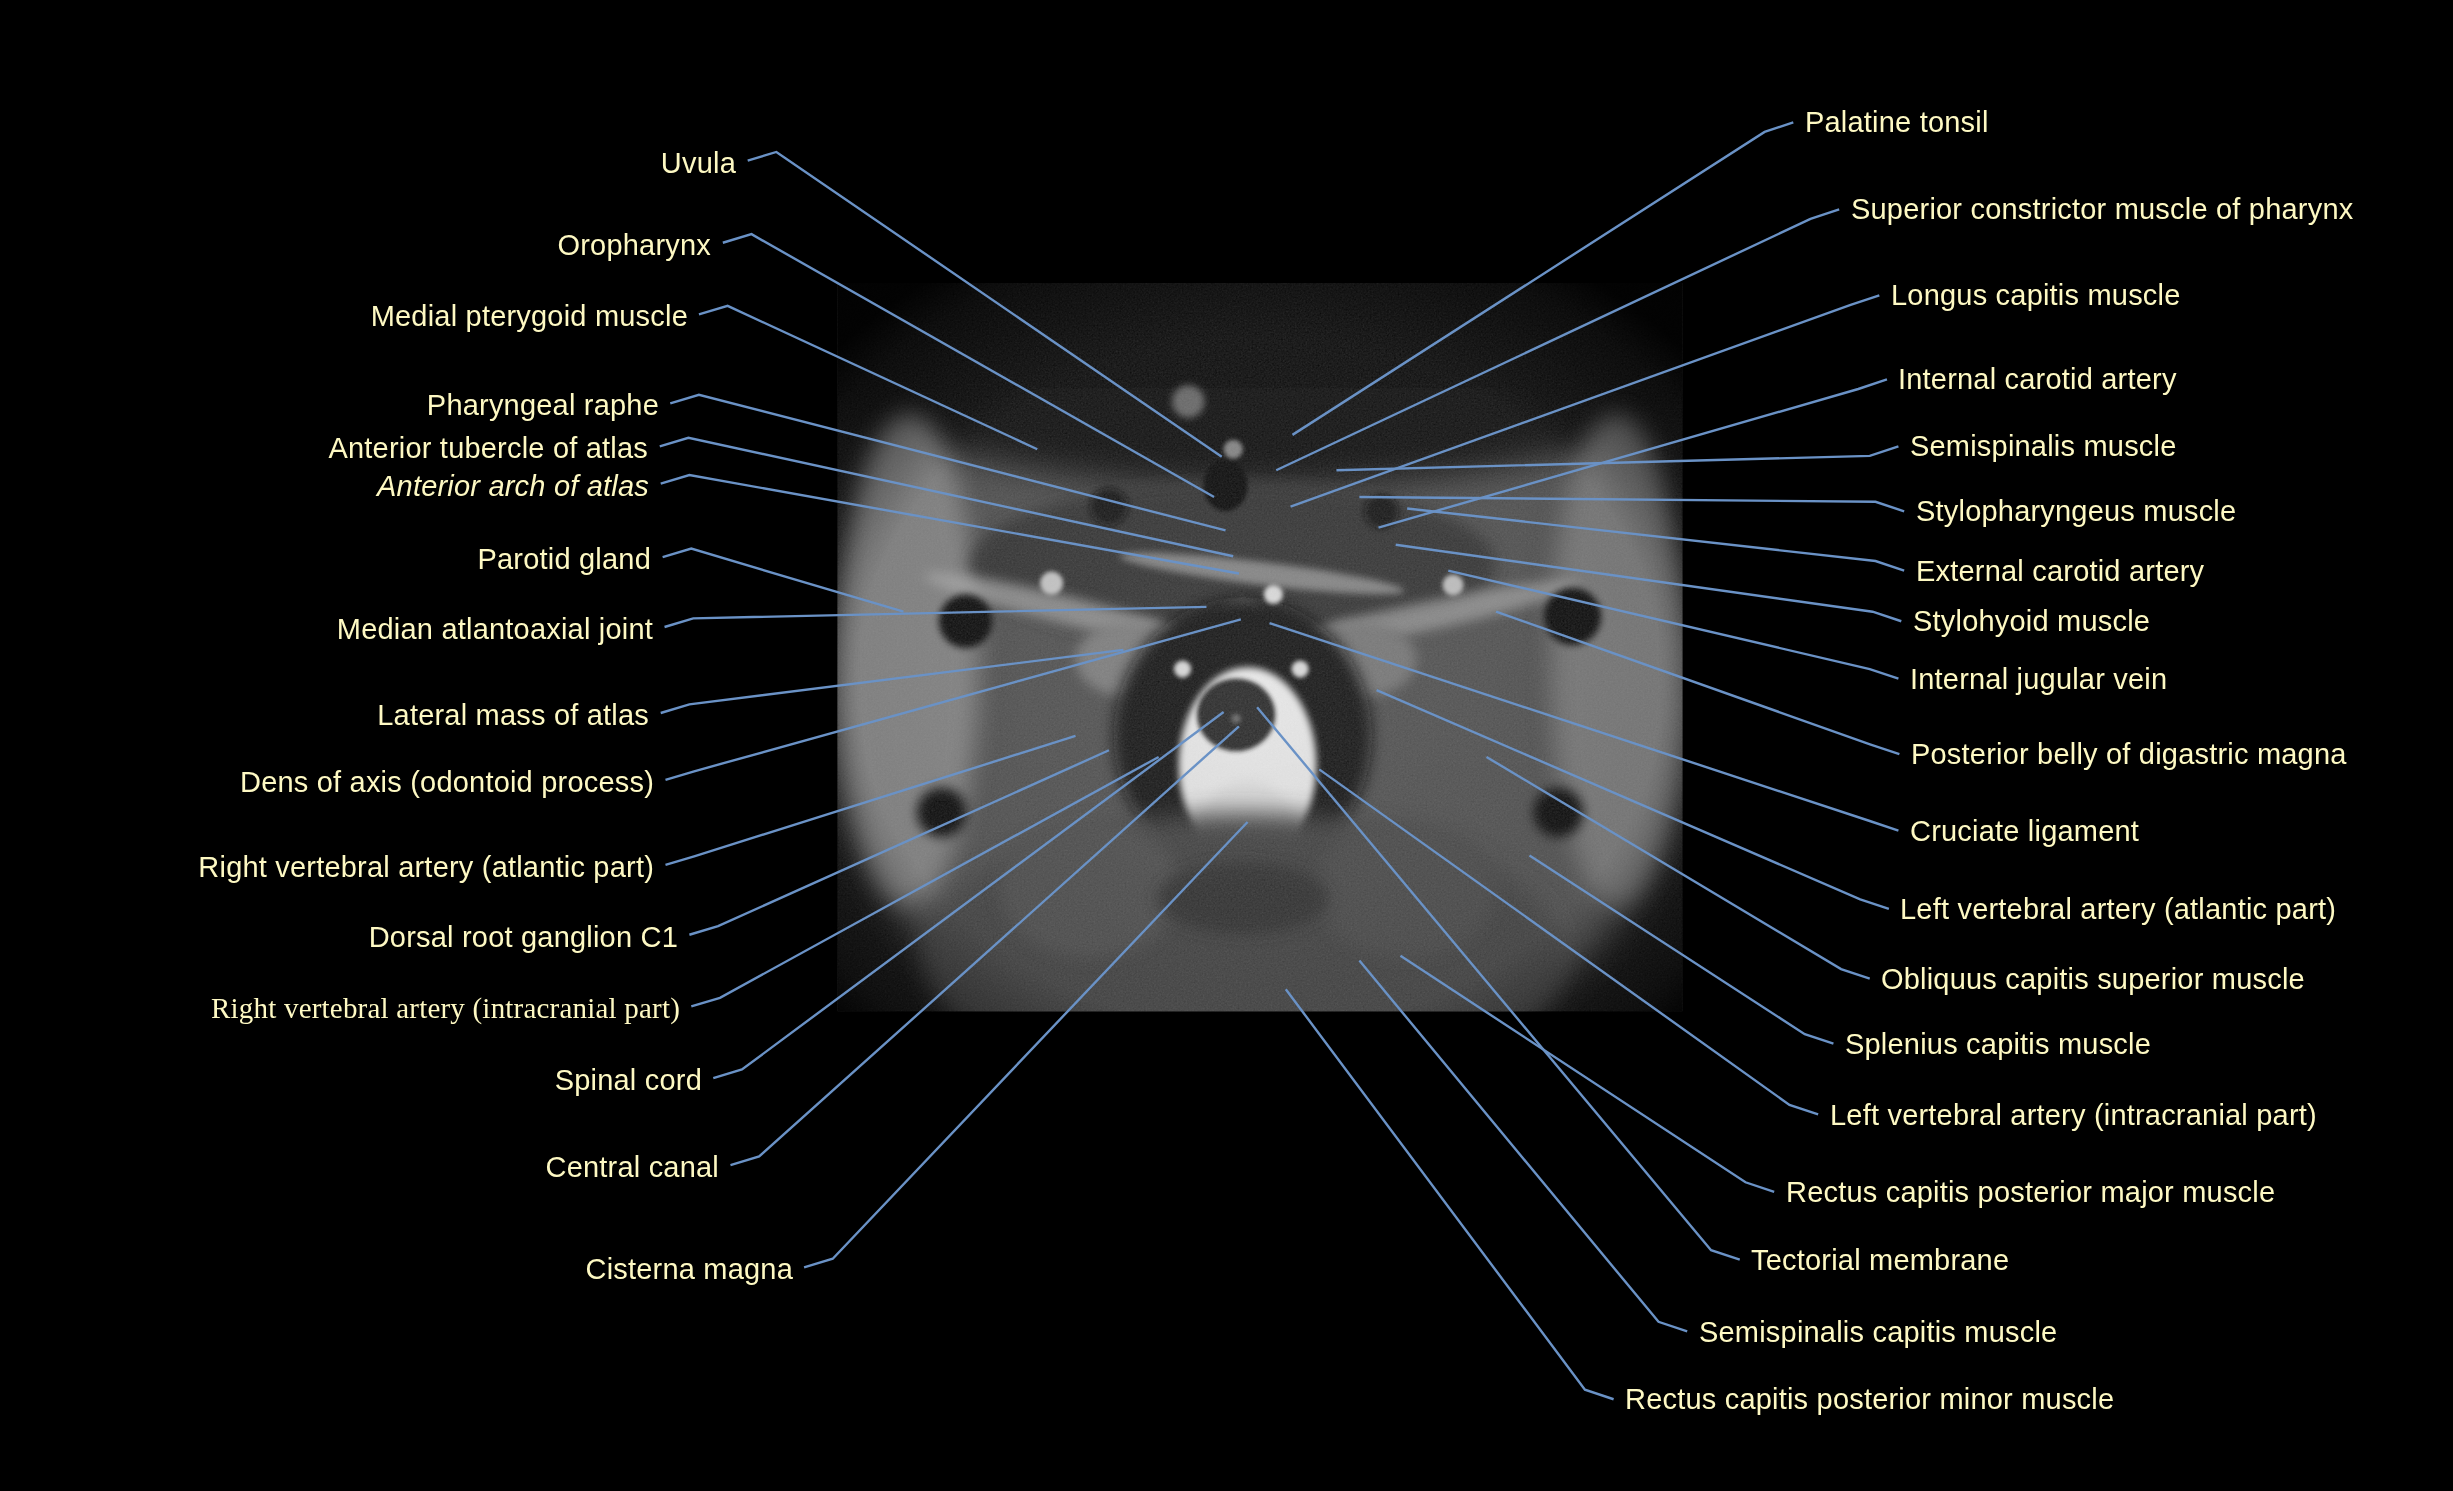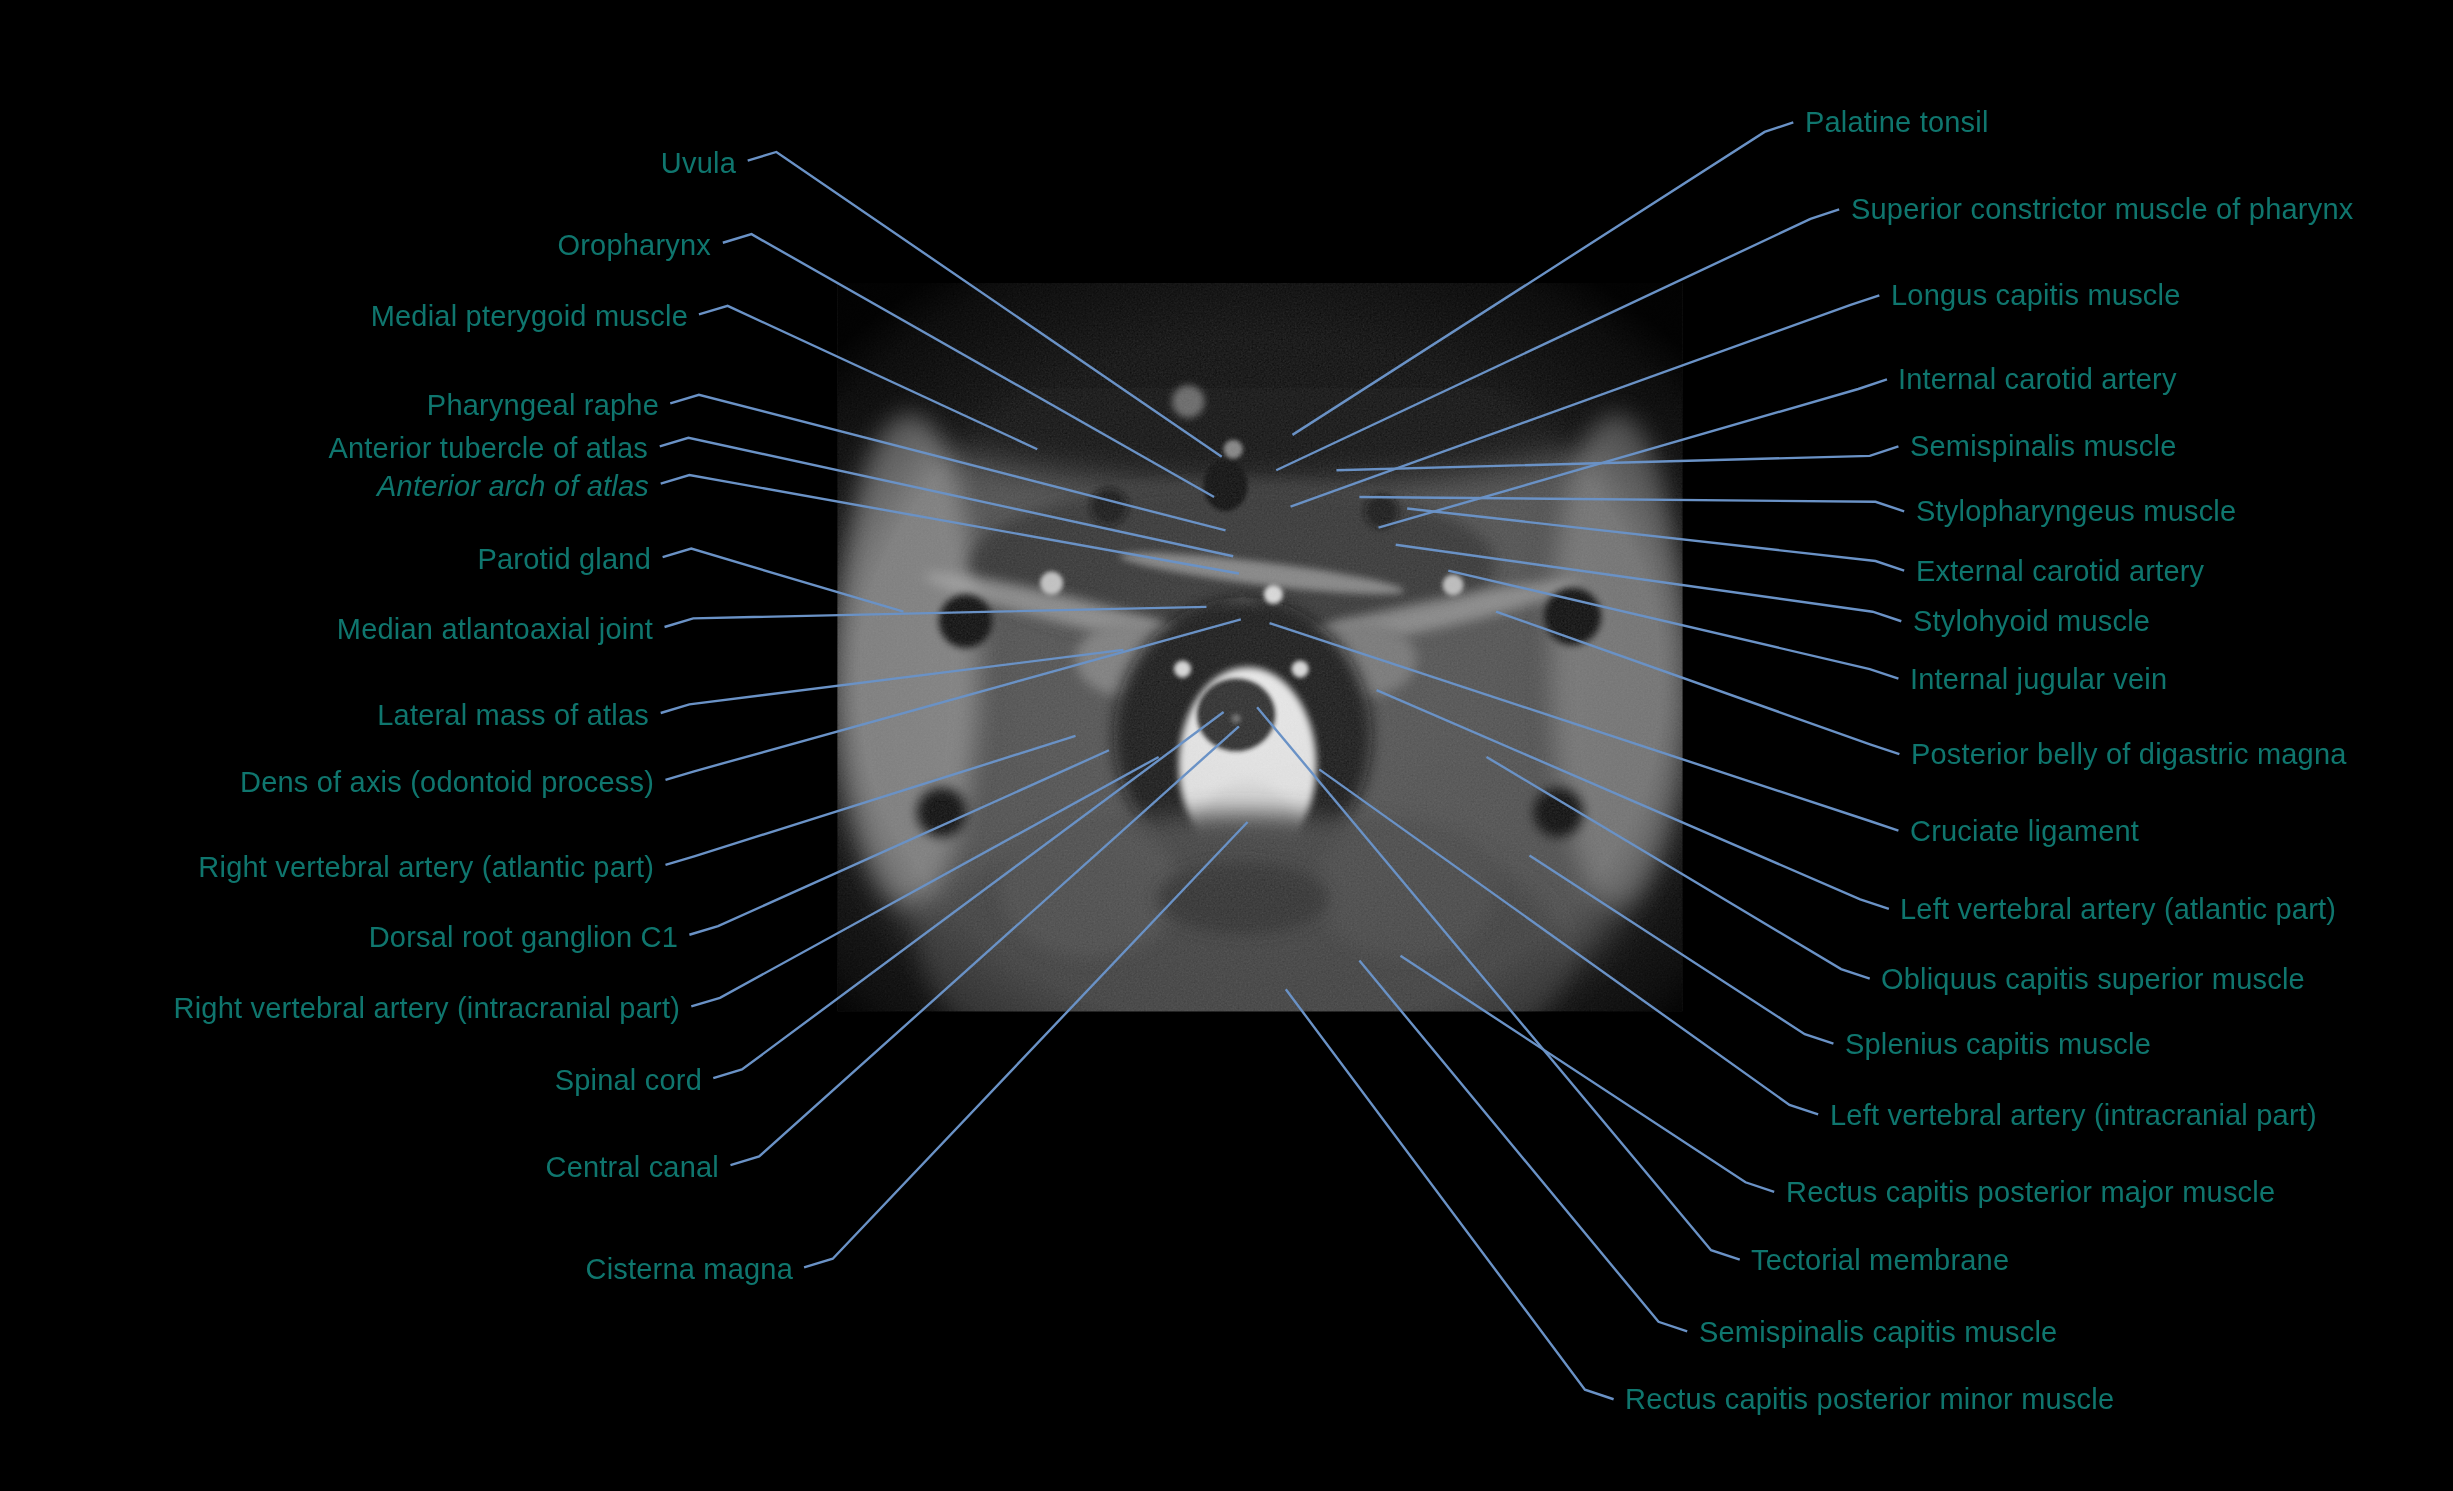--- a/index.html
+++ b/index.html
@@ -1,19 +1,19 @@
 <!DOCTYPE html>
 <html><head>
 <meta charset="utf-8">
 <style>
   html,body{margin:0;padding:0;background:#000;}
   #canvas{position:relative;width:2454px;height:1491px;background:#000;overflow:hidden;
           font-family:"Liberation Sans",sans-serif;}
   #scene{position:absolute;left:0;top:0;}
-  .label{position:absolute;color:#0f766e;font-size:29px;line-height:34px;white-space:nowrap;
+  .label{position:absolute;color:#fef9c3;font-size:29px;line-height:34px;white-space:nowrap;
          transform:translateY(-50%);letter-spacing:0.2px;}
   .label.left{text-align:right;}
   .label.right{text-align:left;}
 </style>
 </head>
 <body>
 
 <div id="canvas">
 
   <svg id="scene" width="2454" height="1491" viewBox="0 0 2567 1560">
@@ -153,21 +153,21 @@
       <div class="label left" style="top: 316px; right: 1766px;">Medial pterygoid muscle</div>
       <div class="label left" style="top: 405px; right: 1795px; margin-left: 19px;">Pharyngeal raphe</div>
       <div class="label left" style="top: 448px; right: 1806px;">Anterior tubercle of atlas</div>
       <div class="label left" style="top: 486px; right: 1805px; font-style: italic;">Anterior arch of atlas</div>
       <div class="label left" style="top: 559px; right: 1803px;">Parotid gland</div>
       <div class="label left" style="top: 629px; right: 1801px;">Median atlantoaxial joint</div>
       <div class="label left" style="top: 715px; right: 1805px;">Lateral mass of atlas</div>
       <div class="label left" style="top: 782px; right: 1800px;">Dens of axis (odontoid process)</div>
       <div class="label left" style="top: 867px; right: 1800px;">Right vertebral artery (atlantic part)</div>
       <div class="label left" style="top: 937px; right: 1776px;">Dorsal root ganglion C1</div>
-      <div class="label left" style="top: 1008px; right: 1774px;">Right vertebral artery (intracranial part)</div>
+      <div class="label left" style="top: 1008px; right: 1774px; font-family: Liberation Serif, serif;">Right vertebral artery (intracranial part)</div>
       <div class="label left" style="top: 1080px; right: 1752px;">Spinal cord</div>
       <div class="label left" style="top: 1167px; right: 1735px;">Central canal</div>
       <div class="label left" style="top: 1269px; right: 1661px;">Cisterna magna</div>
       <div class="label right" style="top: 122px; left: 1805px;">Palatine tonsil</div>
       <div class="label right" style="top: 209px; left: 1851px;">Superior constrictor muscle of pharynx</div>
       <div class="label right" style="top: 295px; left: 1891px;">Longus capitis muscle</div>
       <div class="label right" style="top: 379px; left: 1898px;">Internal carotid artery</div>
       <div class="label right" style="top: 446px; left: 1910px;">Semispinalis muscle</div>
       <div class="label right" style="top: 511px; left: 1916px;">Stylopharyngeus muscle</div>
       <div class="label right" style="top: 571px; left: 1916px;">External carotid artery</div>

